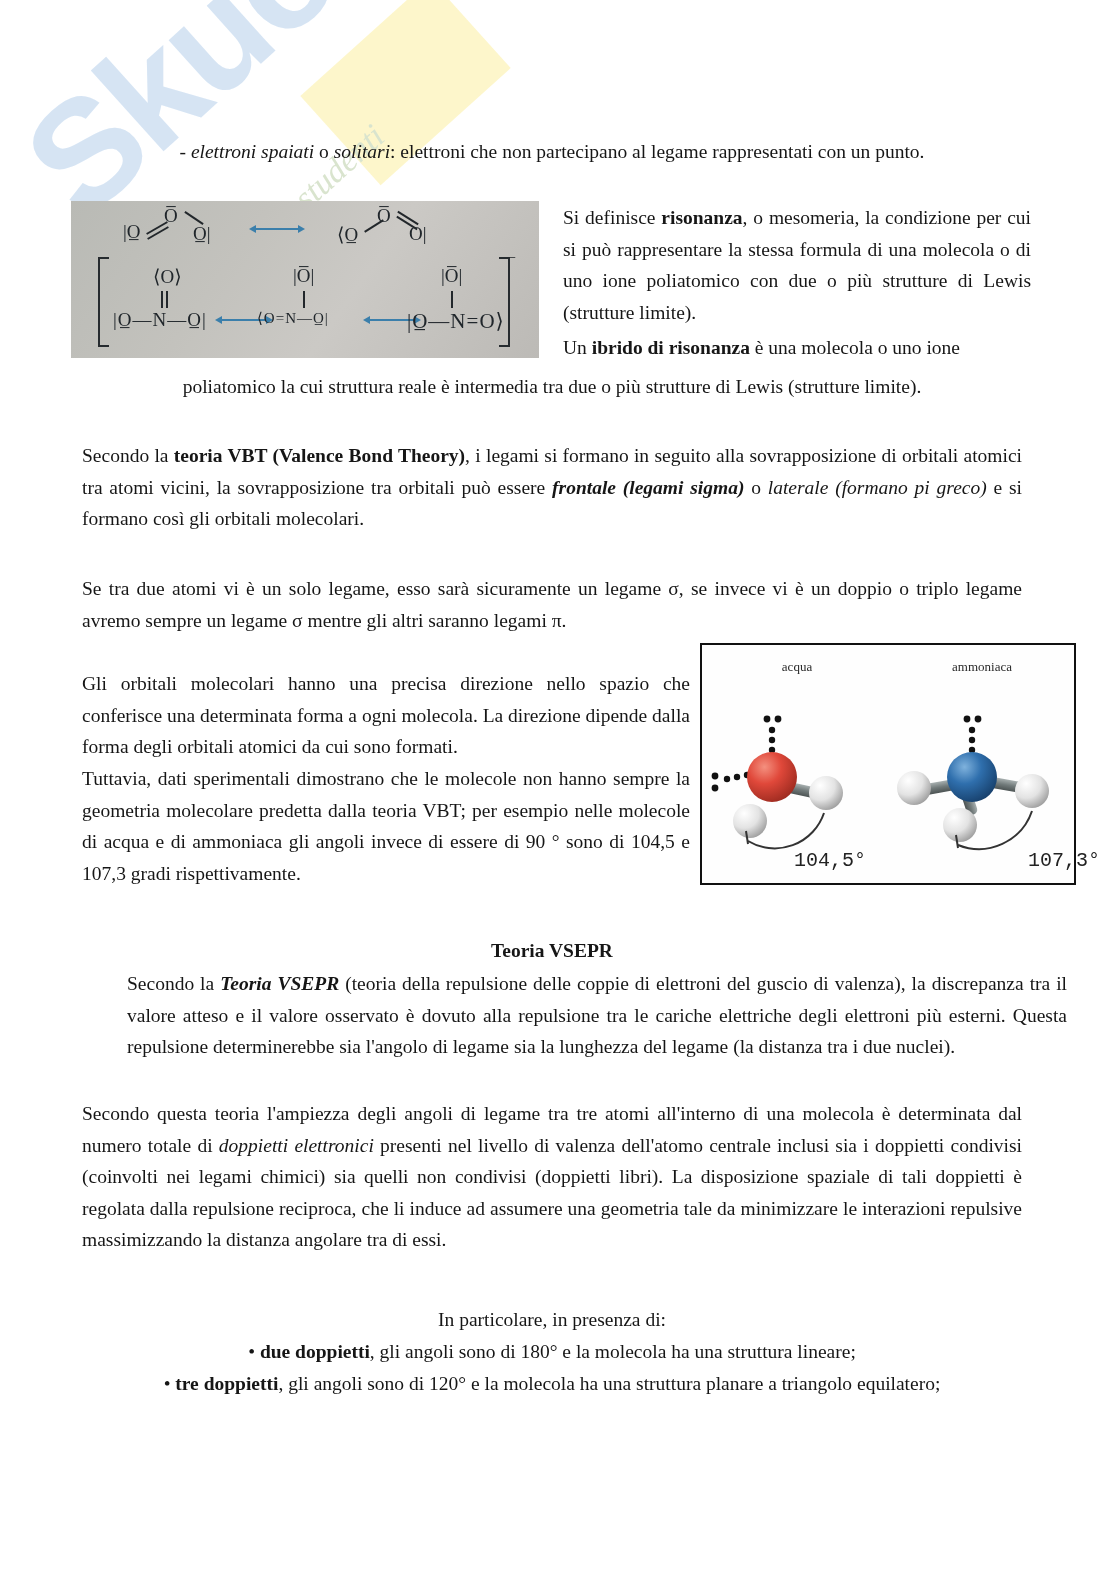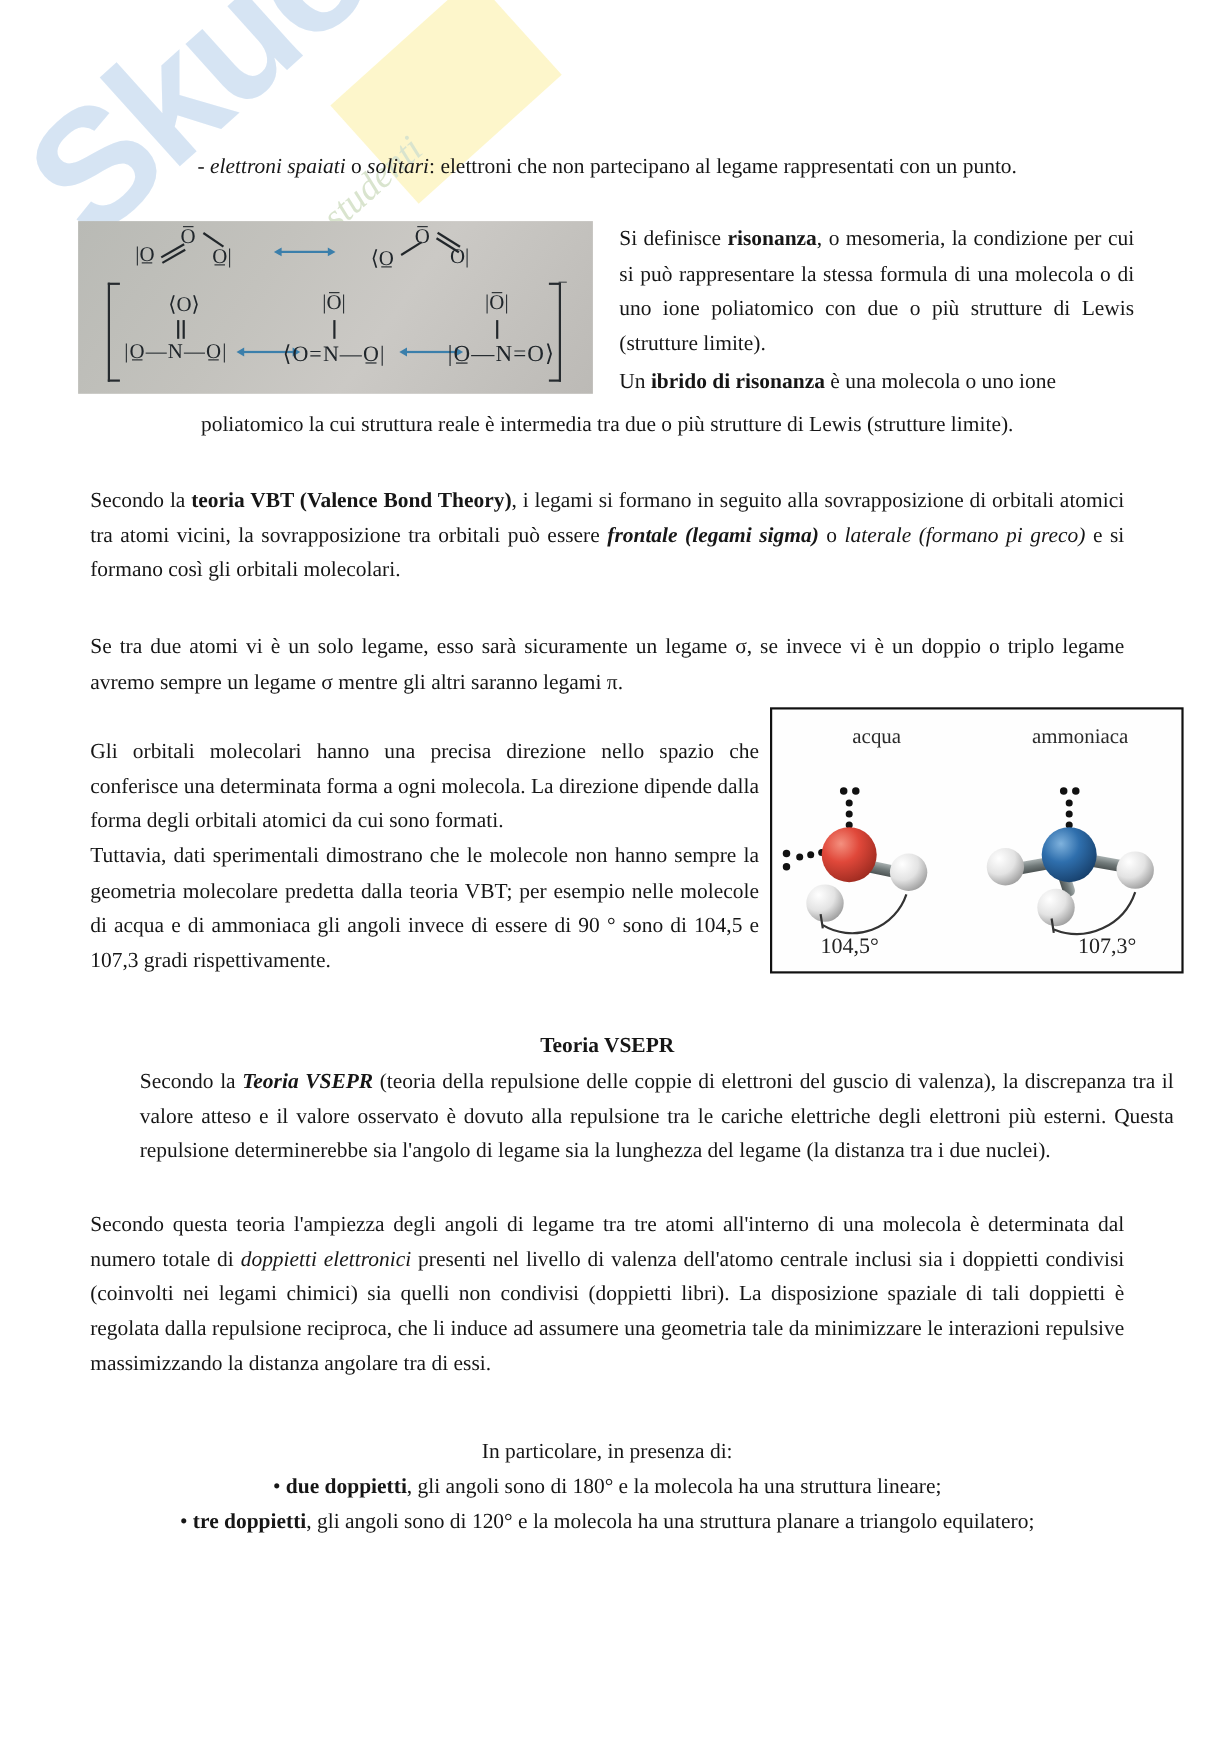--- a/index.html
+++ b/index.html
@@ -131,29 +131,30 @@
     left: 700px; top: 643px;
     width: 376px; height: 242px;
     background: #fefefe;
     border: 2px solid #111;
     z-index: 2;
     box-sizing: border-box;
   }
   .mol-title {
     position: absolute;
     font-family: "Liberation Serif", serif;
-    font-size: 19px;
+    font-size: 13px;
     color: #2a2a2a;
     text-align: center;
   }
   .mol-angle {
     position: absolute;
-    font-family: Liberation Serif, serif;
+    font-family: Liberation Mono, monospace;
     font-size: 20px;
     color: #222;
+    margin-left: 48px;
   }
 </style>
 </head>
 <body>
 
 <div id="page">
 
   <div class="watermark-layer">
     <div class="wm-yellow"></div>
     <div class="wm-word">Skuola.net</div>
@@ -191,21 +192,21 @@
 
       <div class="lewis" style="left:82px; top:64px; font-size:19px;">⟨O⟩</div>
       <div style="position:absolute; left:90px; top:90px; width:2px; height:17px; background:#22272b;"></div>
       <div style="position:absolute; left:95px; top:90px; width:2px; height:17px; background:#22272b;"></div>
       <div class="lewis" style="left:42px; top:108px; font-size:19px; letter-spacing:1px;">|O̲—N—O̲|</div>
 
       <div class="arrow-h" style="left:150px; top:118px; width:46px;"></div>
 
       <div class="lewis" style="left:222px; top:64px; font-size:19px;">|O̅|</div>
       <div style="position:absolute; left:232px; top:90px; width:2px; height:17px; background:#22272b;"></div>
-      <div class="lewis" style="left:186px; top:108px; font-size:20px; letter-spacing:1px;">⟨O=N—O̲|</div>
+      <div class="lewis" style="left:186px; top:108px; font-size:15px; letter-spacing:1px;">⟨O=N—O̲|</div>
 
       <div class="arrow-h" style="left:298px; top:118px; width:46px;"></div>
 
       <div class="lewis" style="left:370px; top:64px; font-size:19px;">|O̅|</div>
       <div style="position:absolute; left:380px; top:90px; width:2px; height:17px; background:#22272b;"></div>
       <div class="lewis" style="left:336px; top:108px; font-size:21px; letter-spacing:1px;">|O̲—N=O⟩</div>
     </div>
 
     <div class="para" style="left:563px; top:202px; width:468px;">
       <span>Si definisce </span><b>risonanza</b><span>, o mesomeria, la condizione per cui si può rappresentare la stessa formula di una molecola o di uno ione poliatomico con due o più strutture di Lewis (strutture limite).</span>

